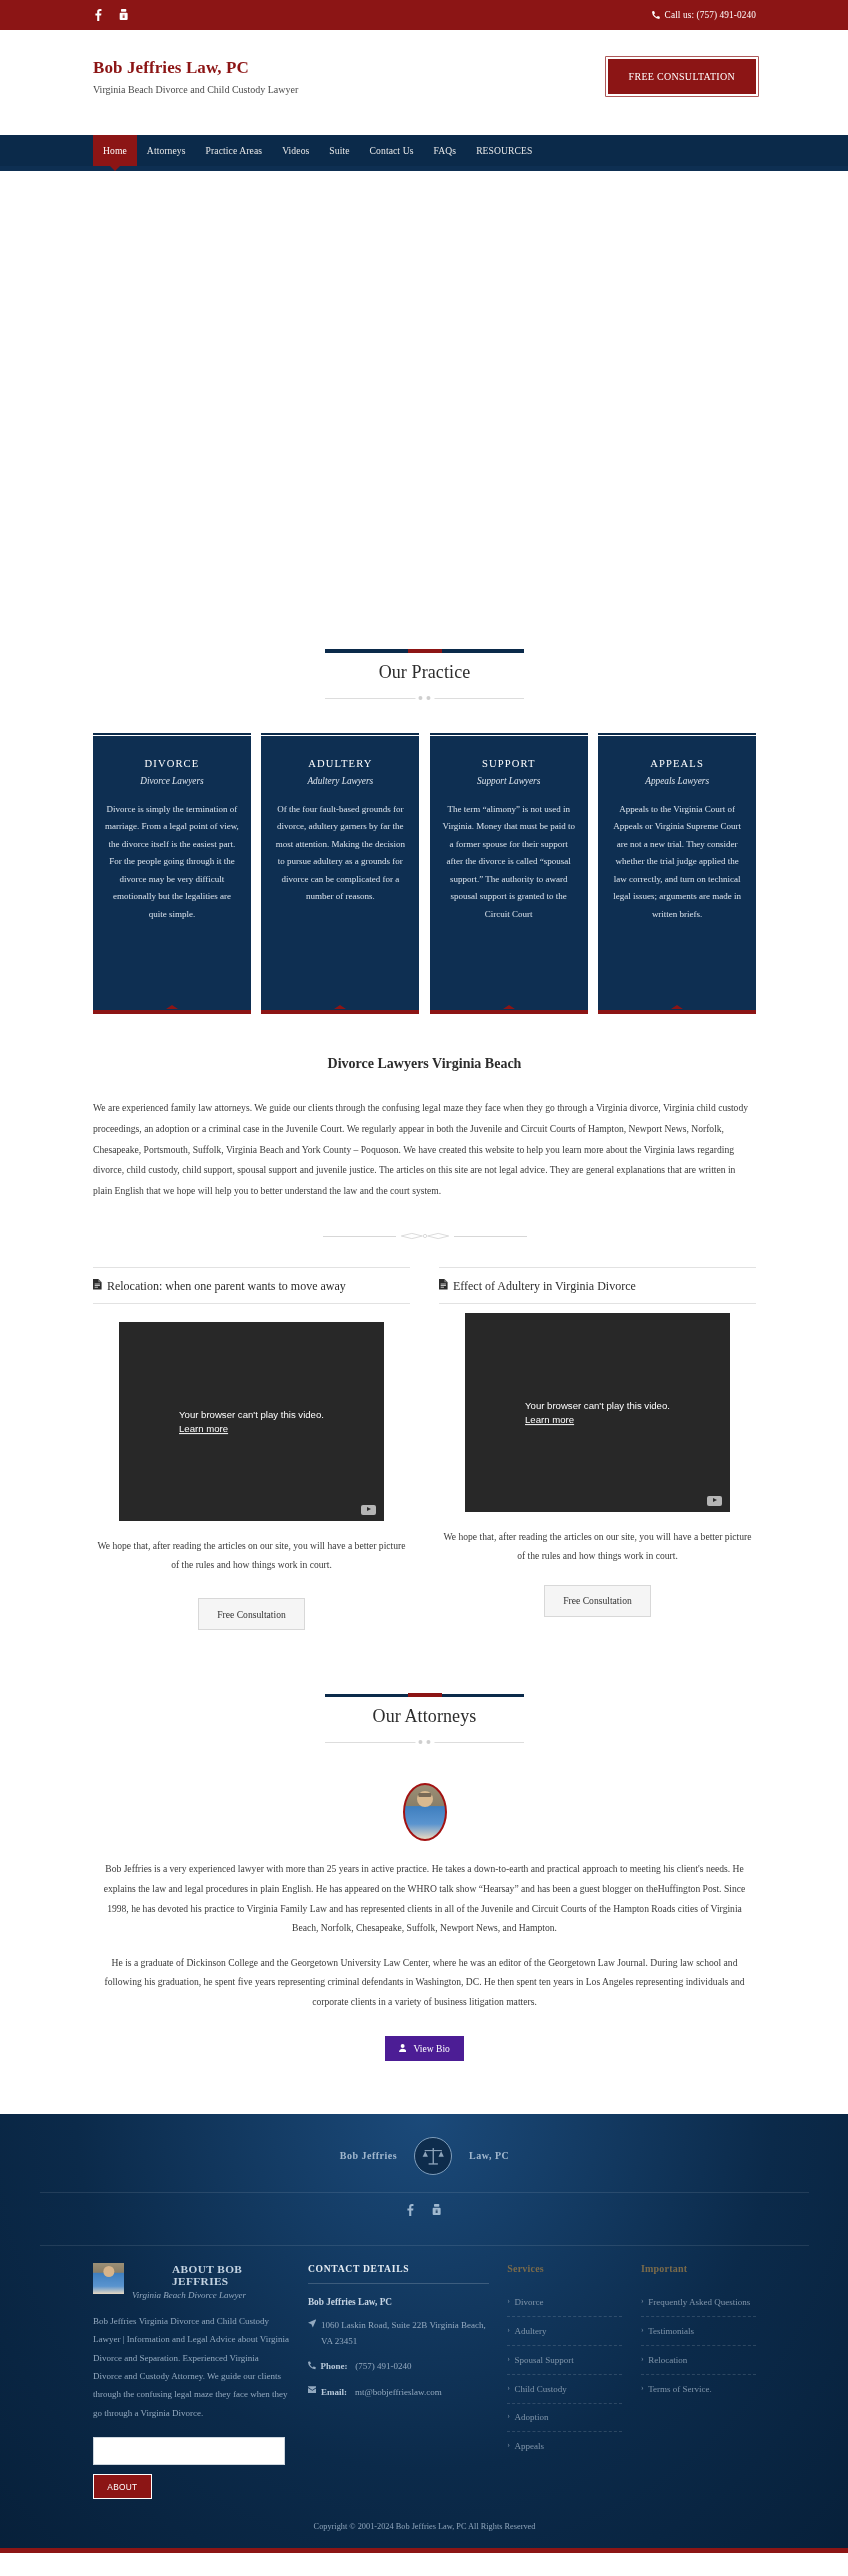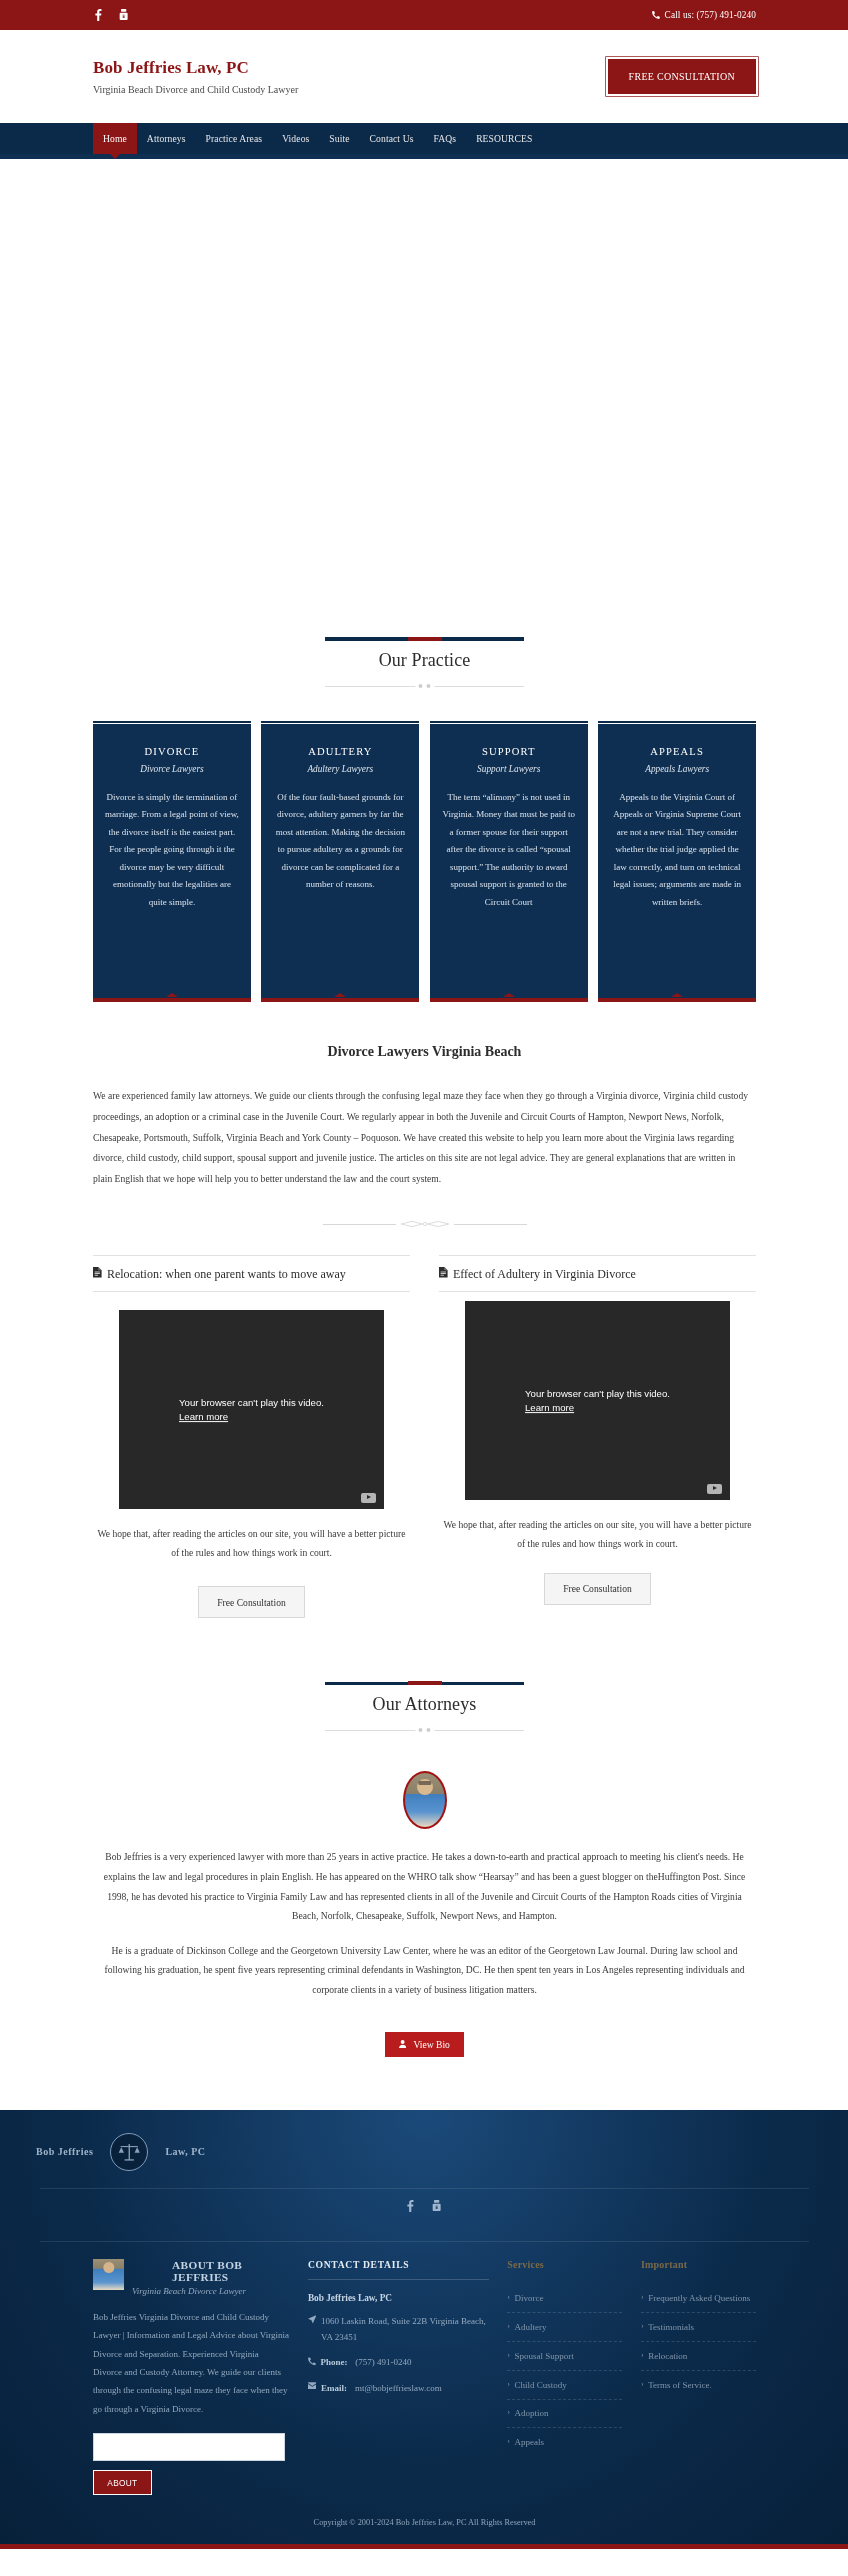--- a/index.html
+++ b/index.html
@@ -31,21 +31,21 @@
   .cta-btn {
     background: #8c1515; color: #fff; border: 0.7px solid #8c1515;
     box-shadow: 0 0 0 2px #fff, 0 0 0 2.7px #8c1515;
     padding: 11.3px 20px; font-size: 10px; letter-spacing: 0.3px;
     font-family: "Liberation Serif", serif; cursor: pointer;
     text-align: center;
   }
 
   
   .nav { background: #0b2a4a; width: 100%; height: 30.5px; }
-  .nav-inner { width: 663px; margin: 0 auto; display: flex; align-items: center; height: 30.5px; }
+  .nav-inner { width: 663px; margin: 12px auto; display: flex; align-items: center; height: 30.5px; }
   .nav-item {
     color: #e8e8e8; font-size: 9.6px; padding: 0 10px;
     display: flex; align-items: center; height: 30.5px; cursor: pointer;
     position: relative; letter-spacing: 0.1px;
   }
   .nav-item.active { background: #8c1515; color: #fff; }
   .nav-item.active:after {
     content: ""; position: absolute; left: 50%; bottom: -5.3px; transform: translateX(-50%);
     border-left: 5.3px solid transparent; border-right: 5.3px solid transparent;
     border-top: 5.3px solid #8c1515;
@@ -134,32 +134,32 @@
     content:""; position:absolute; left: 50%; top: 6px; transform: translateX(-50%);
     width: 16px; height: 16px; border-radius: 50%; background: #d9b98f;
   }
   .att-photo:after {
     content:""; position:absolute; left: 50%; top: 8.6px; transform: translateX(-50%);
     width: 13.3px; height: 3.3px; background: rgba(40,40,40,.55); border-radius: 1.3px;
   }
   .att-bio { margin-top: 18.6px; font-size: 9.6px; line-height: 2.05; color:#3a3a3a; text-align:center; }
   .att-bio p + p { margin-top: 14.6px; }
   .viewbio-btn {
-    display: flex; align-items:center; gap: 7px; margin: 32px auto 0;
-    background:#b91c1c; color:#fff; border:none; padding: 7.3px 14.6px;
+    display: flex; align-items:center; gap: 7px; margin: 24px auto 0;
+    background:#4c1d95; color:#fff; border:none; padding: 7.3px 14.6px;
     font-size: 9.6px; font-family:"Liberation Serif", serif; cursor:pointer;
   }
   .viewbio-btn svg { fill:#fff; }
 
   
   .footer { margin-top: 53px; background: #0b2a4a;
     background-image: radial-gradient(ellipse at 50% 0%, #1b4a7a 0%, #0b2a4a 58%, #07203a 100%);
     width: 100%; padding-bottom: 0; }
   .footer-logo-band { padding: 22.5px 0 0; }
-  .logo-line { display:flex; align-items:center; justify-content:flex-start; gap: 17px; margin-left: 36px; }
+  .logo-line { display:flex; align-items:center; justify-content:center; gap: 17px; }
   .logo-text { color:#b9ccdf; font-size: 10px; font-weight: bold; letter-spacing: 0.5px; opacity:.85; }
   .logo-circle {
     width: 38px; height: 38px; border-radius: 50%; border: 0.7px solid #7e9dbb;
     display:flex; align-items:center; justify-content:center; background: rgba(6,24,44,.55);
   }
   .logo-circle svg { opacity: .75; }
   .footer-hr { height:0.7px; background: rgba(255,255,255,.10); margin: 17px 40px 0; }
   .footer-social { display:flex; justify-content:center; gap: 18.6px; padding: 12px 0 12px; }
   .footer-social a { color:#9fb8d0; display:inline-flex; }
   .footer-social svg { fill: #9fb8d0; }

